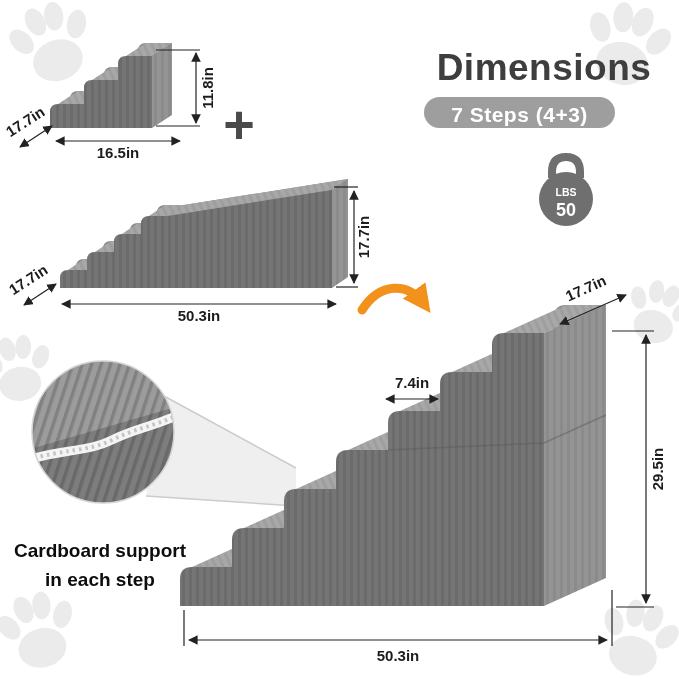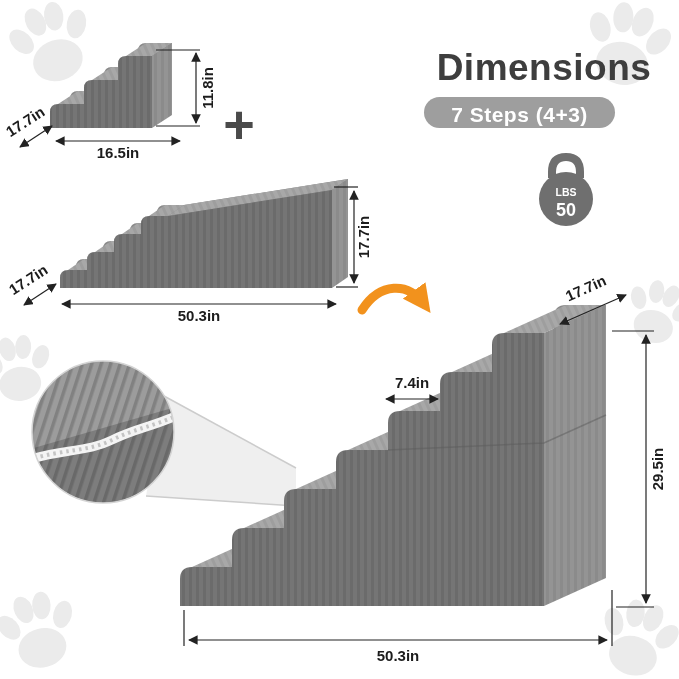--- a/index.html
+++ b/index.html
@@ -159,14 +159,18 @@
     <path d="M 552,178 L 552,172 Q 552,157 566,157 Q 580,157 580,172 L 580,178" fill="none" stroke="#6f6f6f" stroke-width="8"></path>
     <circle cx="566" cy="199" r="27" fill="#6f6f6f"></circle>
     <text x="566" y="196" text-anchor="middle" font-size="10.5" font-weight="700" fill="#ffffff">LBS</text>
     <text x="566" y="216" text-anchor="middle" font-size="18" font-weight="700" fill="#ffffff">50</text>
   </g>
 </svg>
 
 <div class="page-title">Dimensions</div>
 <div class="badge">7 Steps (4+3)</div>
 <div class="plus">+</div>
+<div class="callout">
+  <span>Cardboard support</span>
+  <span>in each step</span>
+</div>
 
 </div>
 
 </body></html>

